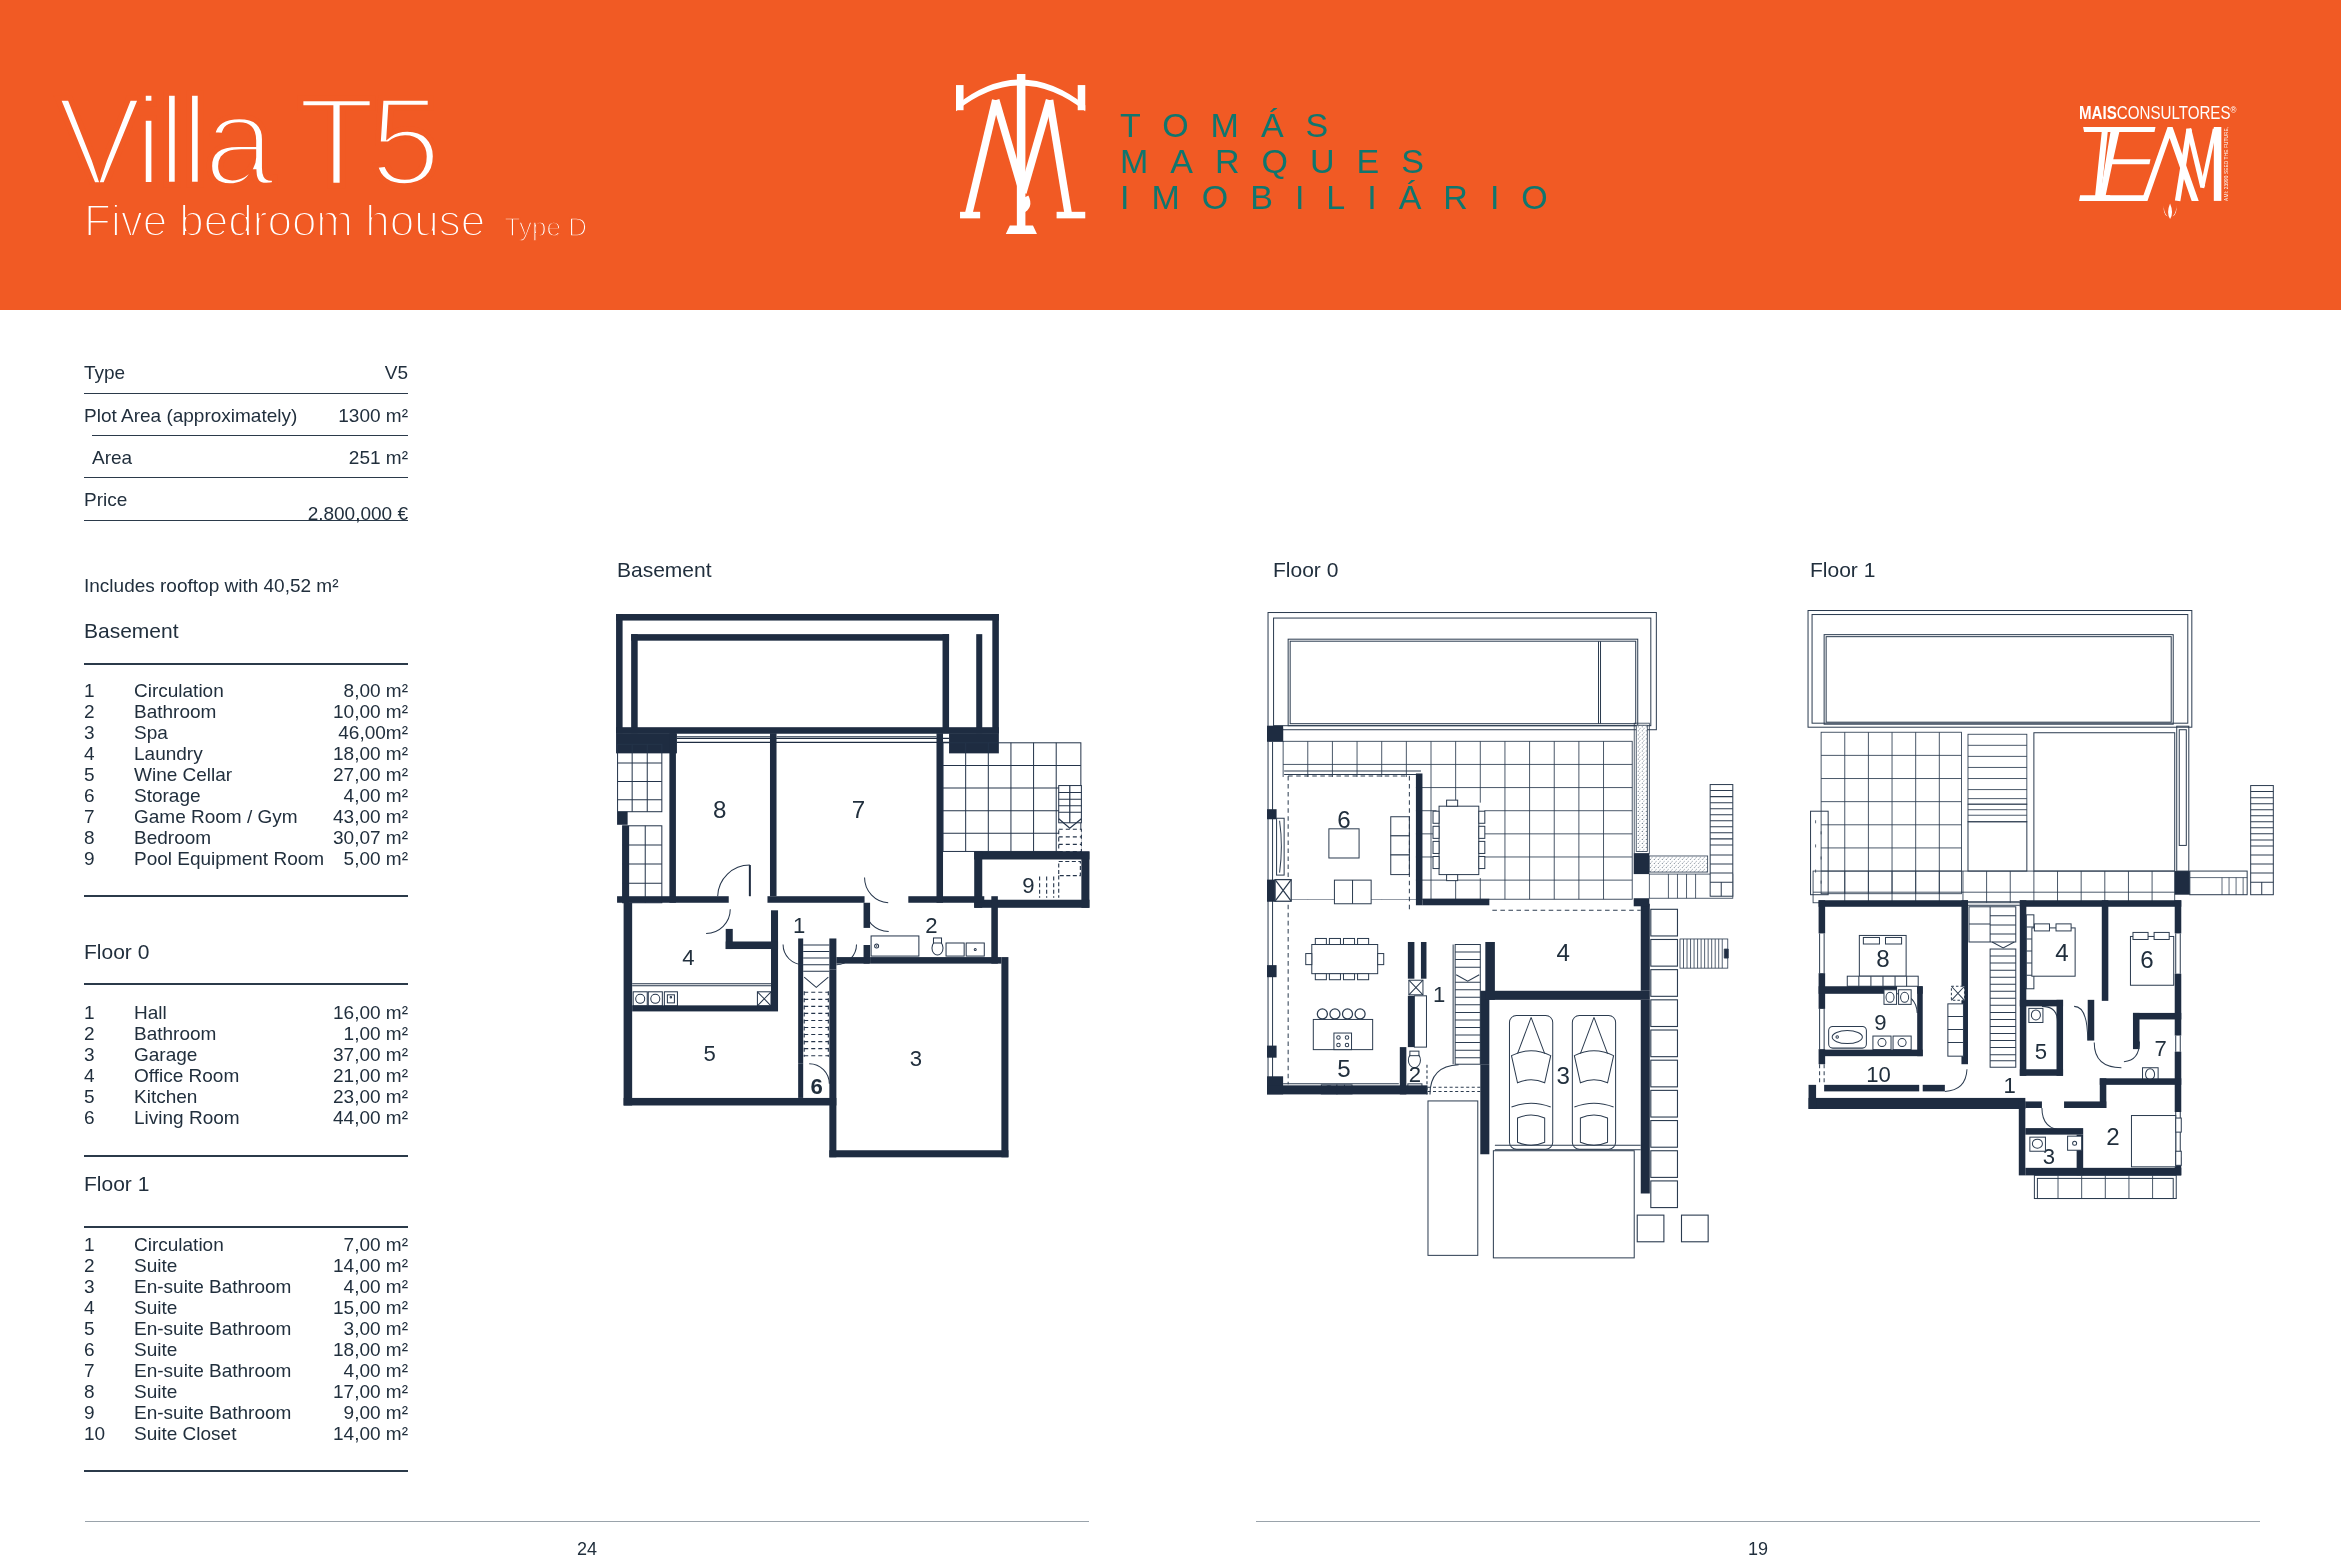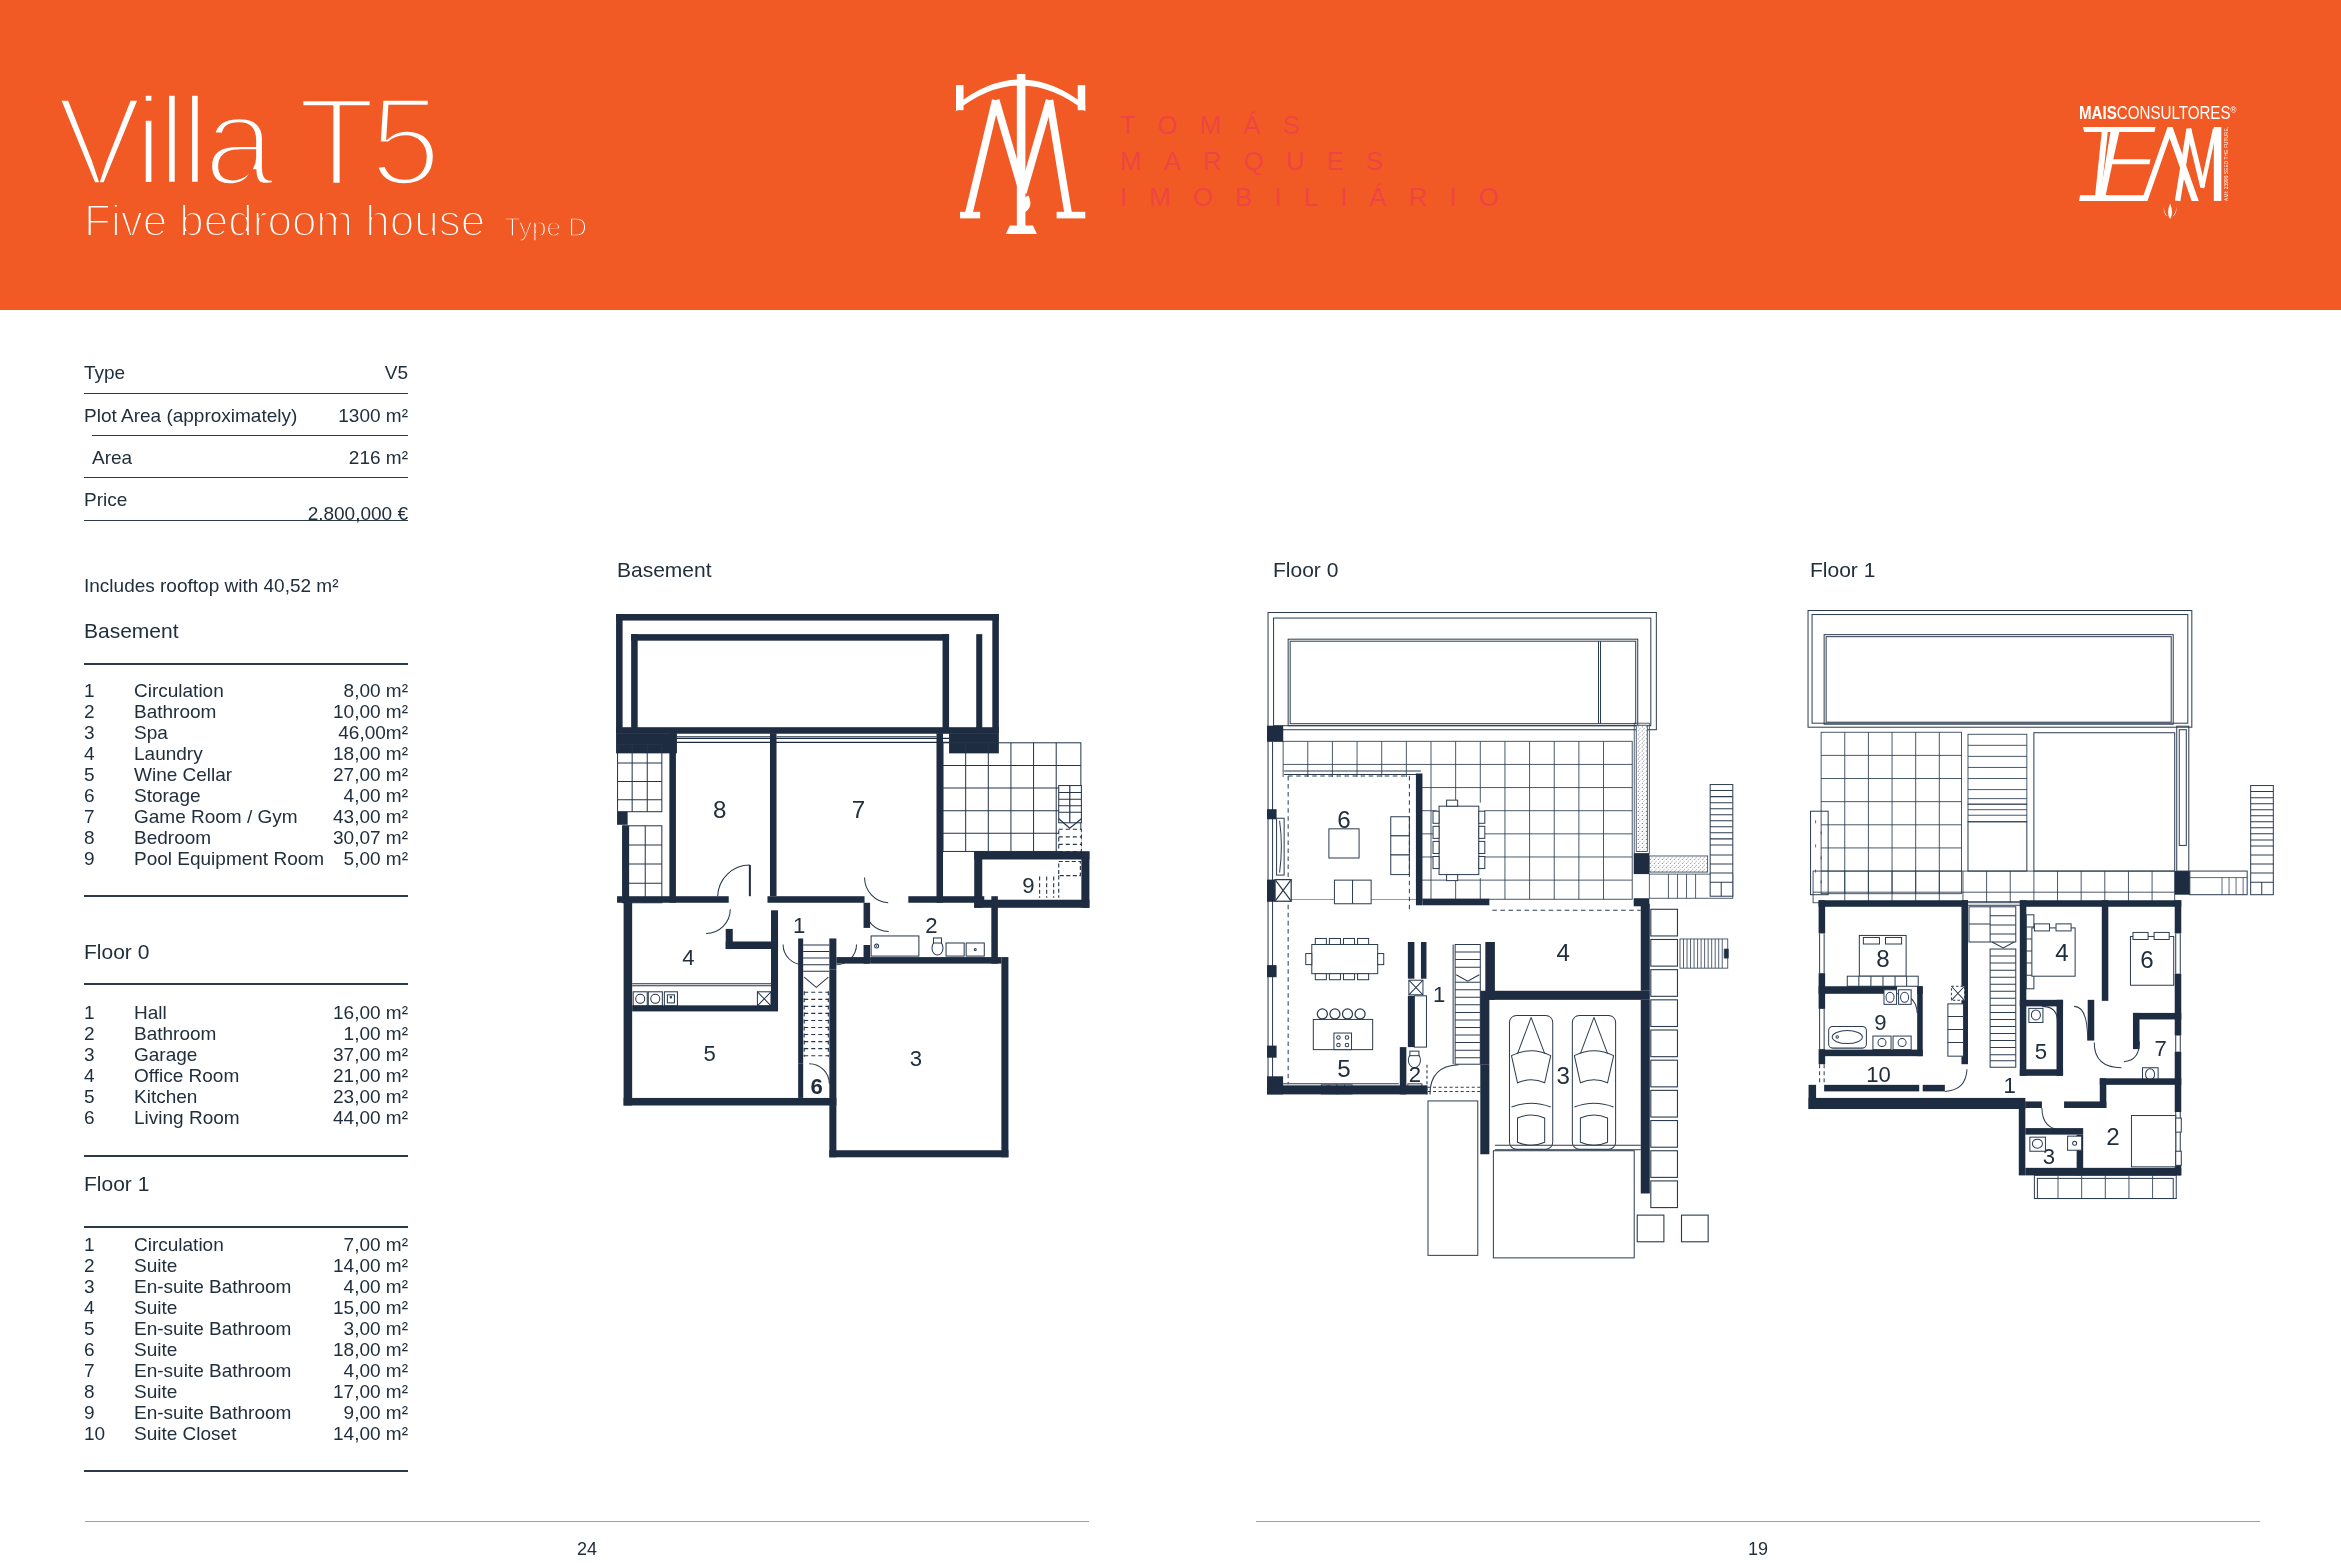--- a/index.html
+++ b/index.html
@@ -40,21 +40,21 @@
 
   <rect x="200" y="278" width="57" height="13" fill="#fff"></rect>
 
   <rect x="121" y="4" width="17" height="304" fill="#fff"></rect>
 
   <path d="M99 322 L161 322 L153 305 L107 305 Z" fill="#fff"></path>
 
   <path d="M139 248 Q149 268 130 276" stroke="#fff" stroke-width="11" fill="none"></path>
 </svg>
 
-<div class="abs" style="left:1120px;top:107px;color:#ef4444;font-size:26px;letter-spacing:22px;line-height:36px;font-weight:400;">TOMÁS<br>MARQUES<br>IMOBILIÁRIO</div>
+<div class="abs" style="left:1120px;top:107px;color:#0f766e;font-size:34px;letter-spacing:22px;line-height:36px;font-weight:400;">TOMÁS<br>MARQUES<br>IMOBILIÁRIO</div>
 
 <div class="abs" style="left:2079px;top:101px;color:#fff;font-size:18px;line-height:18px;letter-spacing:0px;transform:scaleX(0.84);transform-origin:0 0;"><b>MAIS</b>CONSULTORES<span style="font-size:9.6px;vertical-align:6px;">®</span></div>
 
 <svg class="abs" style="left:2079px;top:127px;" width="156" height="93" viewBox="0 0 310 185" fill="none">
   <g fill="#ffffff">
 
     <path d="M8 0 L92 0 L90 10 L57 10 L44 136 L62 136 L60 147 L0 147 L2 136 L32 136 L45 10 L10 10 Z"></path>
 
     <path d="M64 0 L152 0 L150 10 L80 10 L68 64 L142 64 L140 74 L66 74 L53 136 L130 136 L128 147 L40 147 Z"></path>
 
@@ -81,21 +81,21 @@
       <span style="position:absolute;right:0;top:9.6px;">V5</span>
     </div>
 
   <div style="border-top:1.5px solid #2b3a4a;position:relative;height:41px;">
       <span style="position:absolute;left:0;top:10.6px;">Plot Area (approximately)</span>
       <span style="position:absolute;right:0;top:10.6px;">1300 m²</span>
     </div>
 
   <div style="border-top:1.5px solid #2b3a4a;position:relative;height:41px;margin-left:8px;">
       <span style="position:absolute;left:0;top:10.6px;">Area</span>
-      <span style="position:absolute;right:0;top:10.6px;">216 m²</span>
+      <span style="position:absolute;right:0;top:10.6px;">251 m²</span>
     </div>
 
   <div style="border-top:1.5px solid #2b3a4a;position:relative;height:42px;">
       <span style="position:absolute;left:0;top:10.6px;">Price</span>
       <span style="position:absolute;right:0;top:25px;">2.800,000 €</span>
     </div>
   <div style="border-top:1.5px solid #2b3a4a;"></div>
 </div>
 
 <div class="abs nav" style="left:84px;top:536px;font-size:19px;margin-top:39px;">Includes rooftop with 40,52 m²</div>

